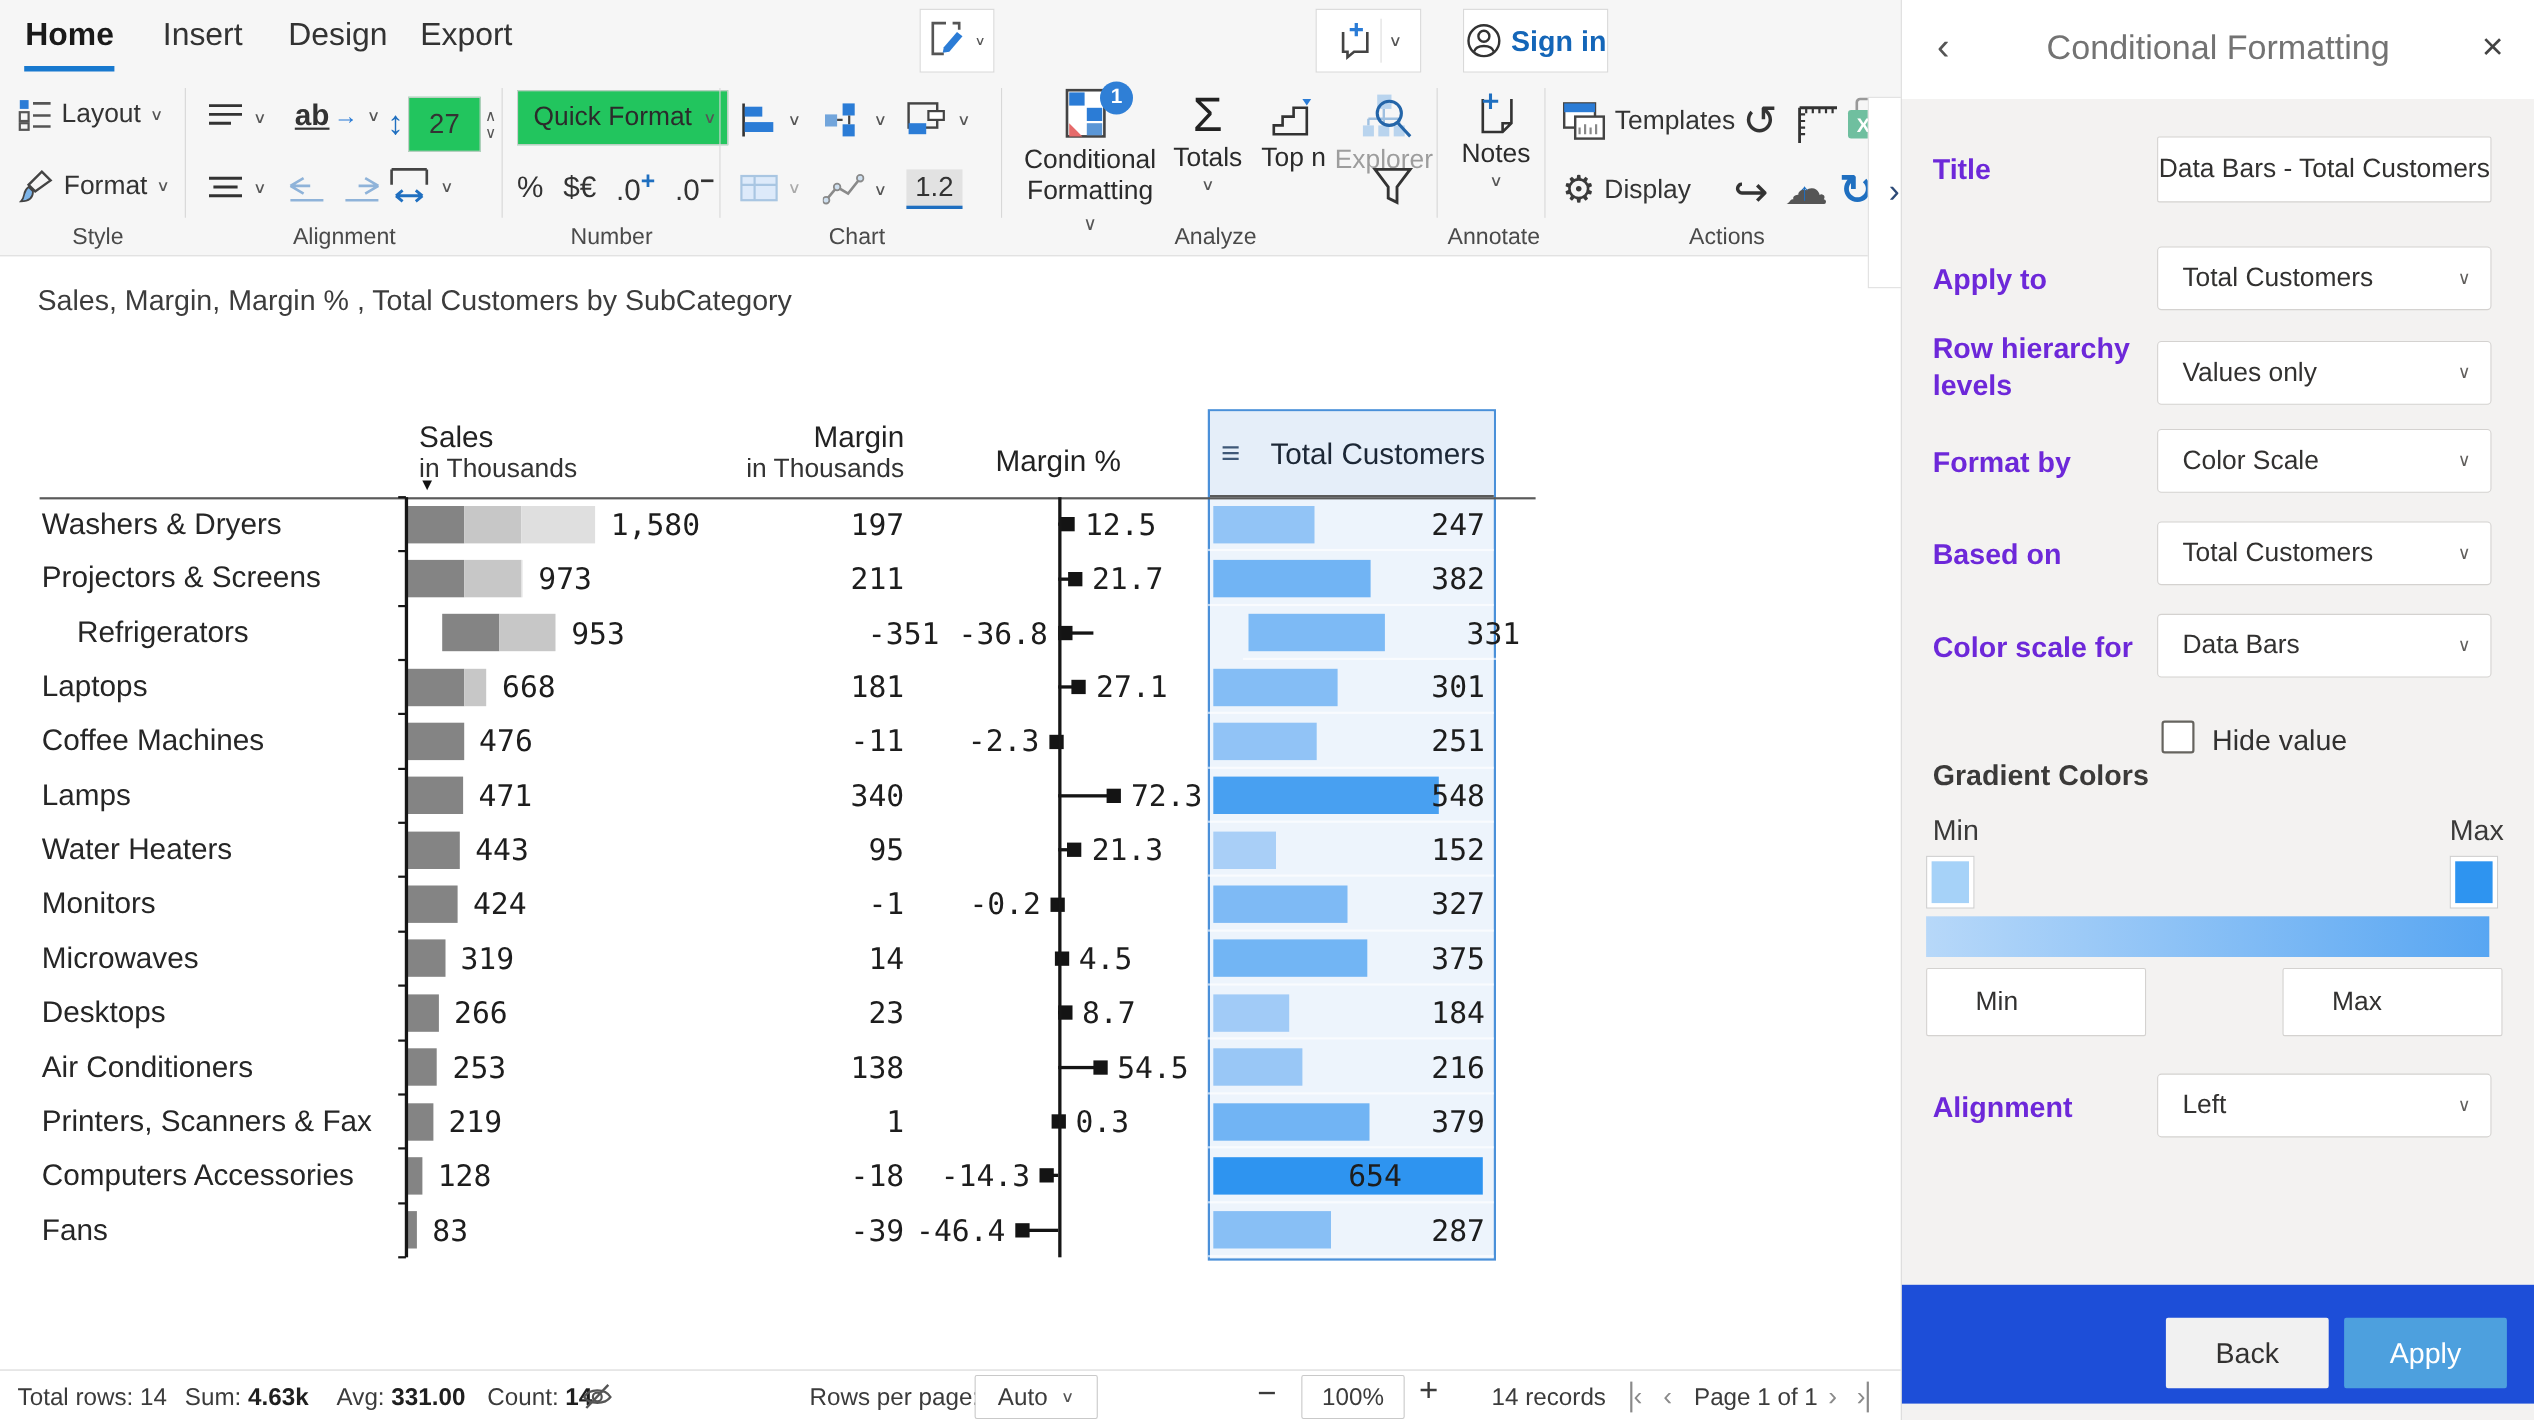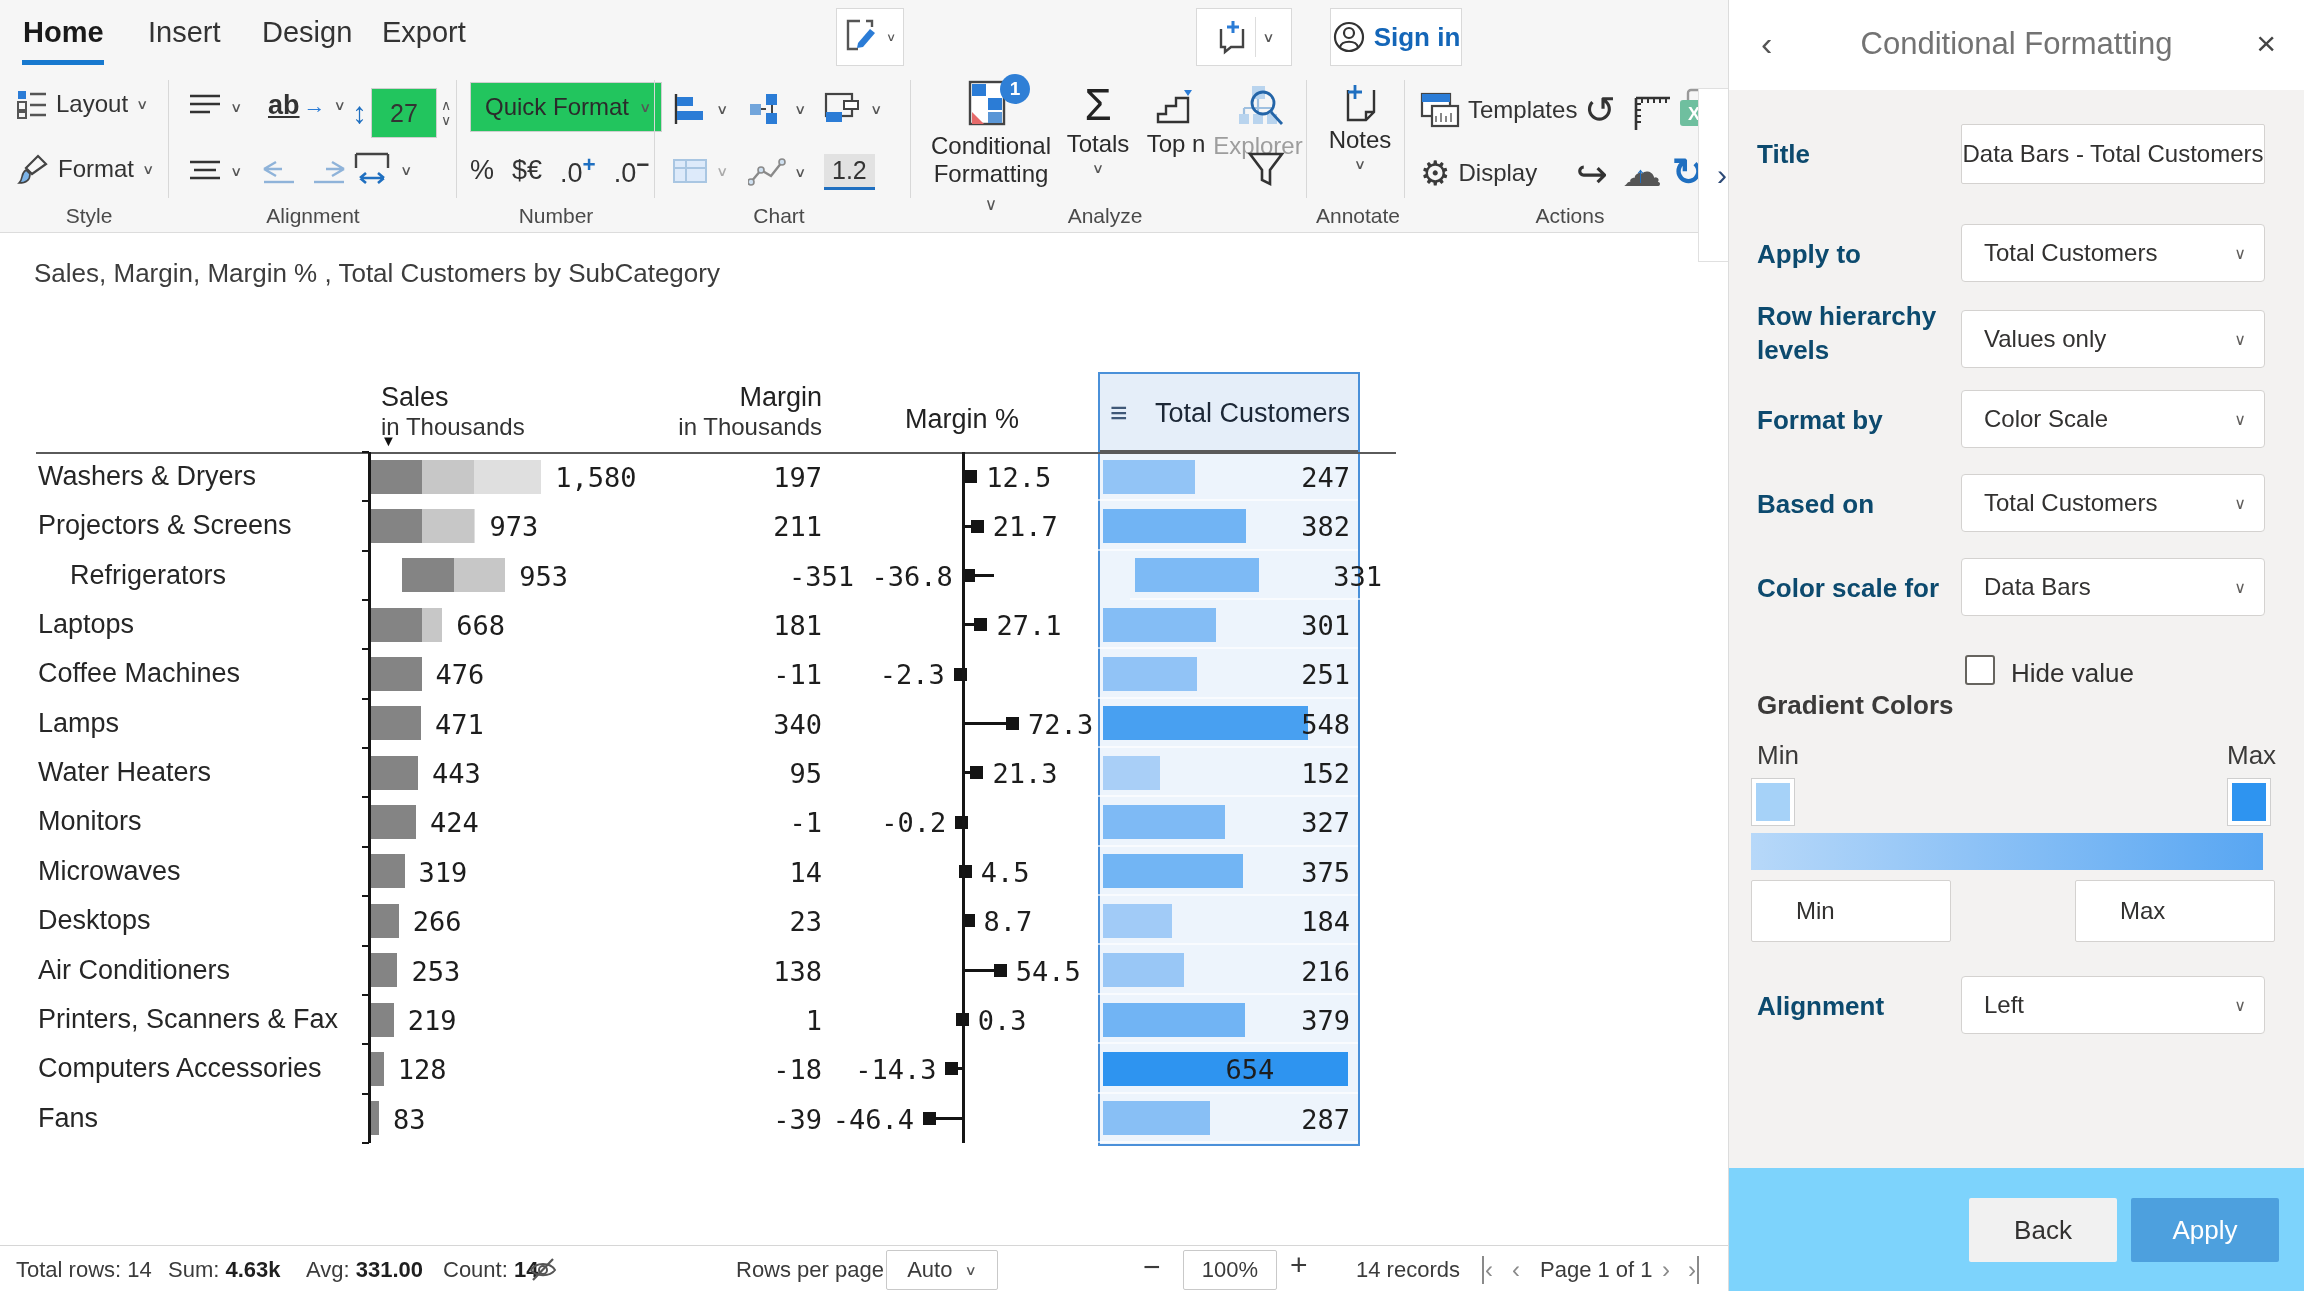--- a/index.html
+++ b/index.html
@@ -47,33 +47,33 @@
   .sb{position:absolute;top:11px;white-space:nowrap;}
   .sb-box{position:absolute;background:#fff;border:1px solid #c9c9c9;border-radius:2px;display:flex;align-items:center;justify-content:center;}
   .pg{color:#8a8a8a;font-size:24px;}
 
   
   .panel{position:absolute;left:1728px;top:0;width:576px;height:1291px;background:#f3f2f1;border-left:1px solid #dcdcdc;box-sizing:border-box;}
   .panel-head{position:absolute;left:0;top:0;width:100%;height:90px;background:#fff;}
   .panel-title{position:absolute;left:0;top:26px;width:100%;text-align:center;font-size:31px;color:#737373;}
   .p-back{position:absolute;left:32px;top:24px;font-size:34px;color:#555;cursor:pointer;}
   .p-close{position:absolute;right:28px;top:24px;font-size:34px;color:#444;cursor:pointer;}
-  .p-label{position:absolute;left:28px;width:200px;font-size:26px;font-weight:600;color:#0c4a6e;line-height:1.3;}
+  .p-label{position:absolute;left:28px;width:200px;font-size:26px;font-weight:600;color:#6d28d9;line-height:1.3;}
   .p-select{position:absolute;left:232px;width:304px;height:58px;background:#fff;border:1px solid #d4d2d0;border-radius:4px;
             display:flex;align-items:center;font-size:24px;color:#323130;padding-left:22px;box-sizing:border-box;cursor:pointer;}
   .p-select .sel-chev{position:absolute;right:18px;font-size:16px;color:#605e5c;}
   .p-input{position:absolute;background:#fff;border:1px solid #d4d2d0;border-radius:2px;font-size:24px;color:#323130;
            display:flex;align-items:center;box-sizing:border-box;}
   .p-check{position:absolute;width:30px;height:30px;background:#fff;border:2px solid #66645f;border-radius:3px;box-sizing:border-box;cursor:pointer;}
   .p-h2{position:absolute;left:28px;font-size:26px;font-weight:600;color:#3b3a39;}
   .p-minmax{position:absolute;font-size:26px;color:#3b3a39;}
   .swatch{position:absolute;width:44px;height:48px;background:#fff;border:1px solid #cfcfcf;padding:4px;box-sizing:border-box;cursor:pointer;}
   .swatch>div{width:100%;height:100%;}
   .grad-bar{position:absolute;left:22px;top:833px;width:512px;height:37px;}
-  .panel-foot{position:absolute;left:0;top:1168px;width:100%;height:123px;background:#7dd3fc;}
+  .panel-foot{position:absolute;left:0;top:1168px;width:100%;height:108px;background:#1d4ed8;}
   .p-btn{position:absolute;top:30px;width:148px;height:64px;display:flex;align-items:center;justify-content:center;
          font-size:26px;border-radius:2px;cursor:pointer;}
   .p-btn.back{background:#f1f1f1;color:#323130;}
   .p-btn.apply{color:#fff;}
   svg{display:block;}
 </style>
 </head>
 <body>
 
 <div id="app">

